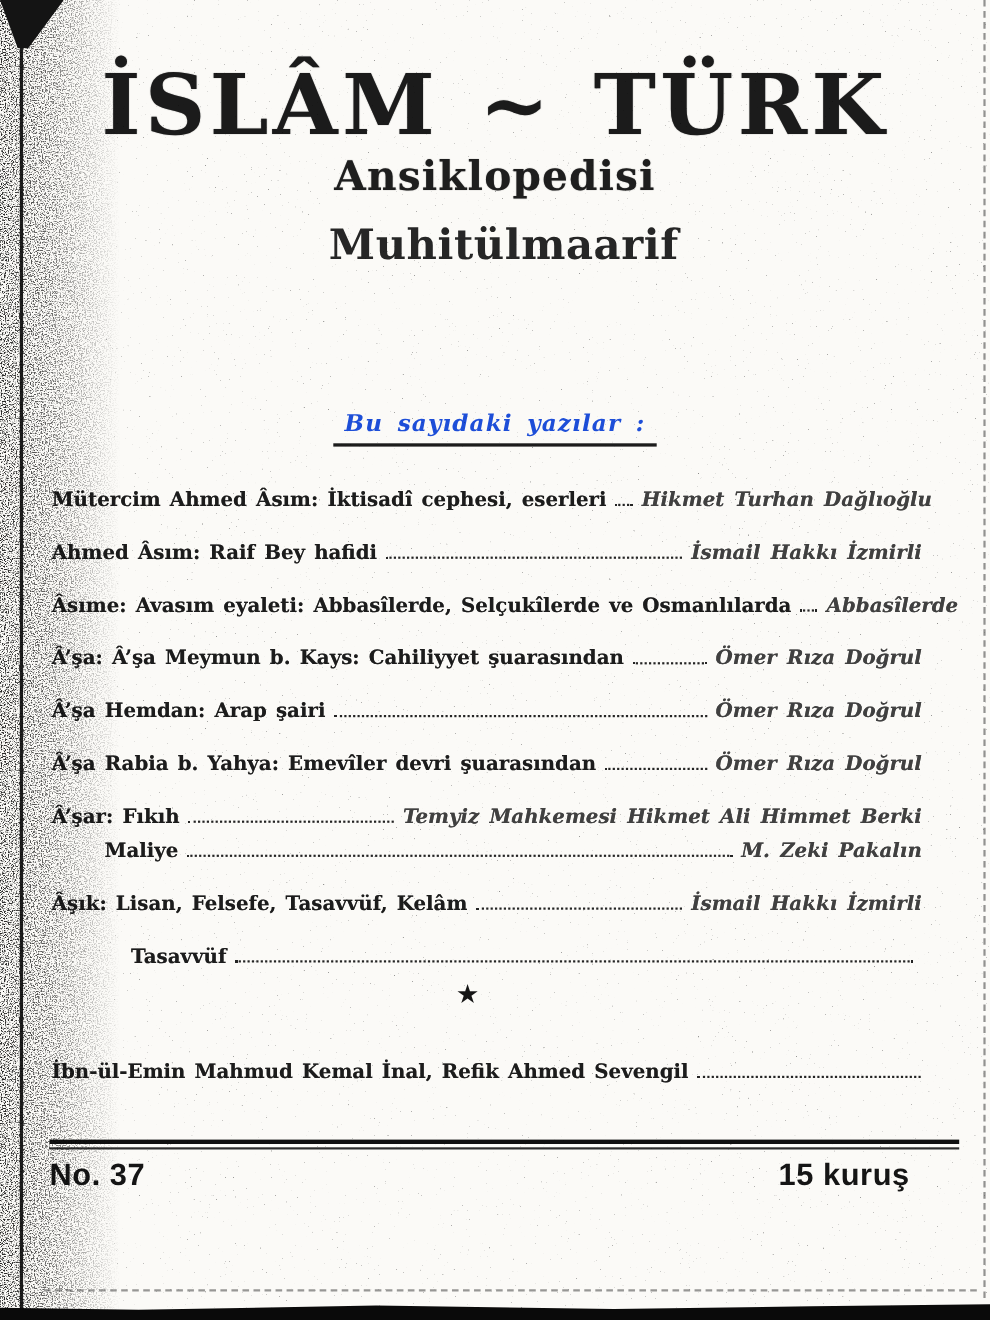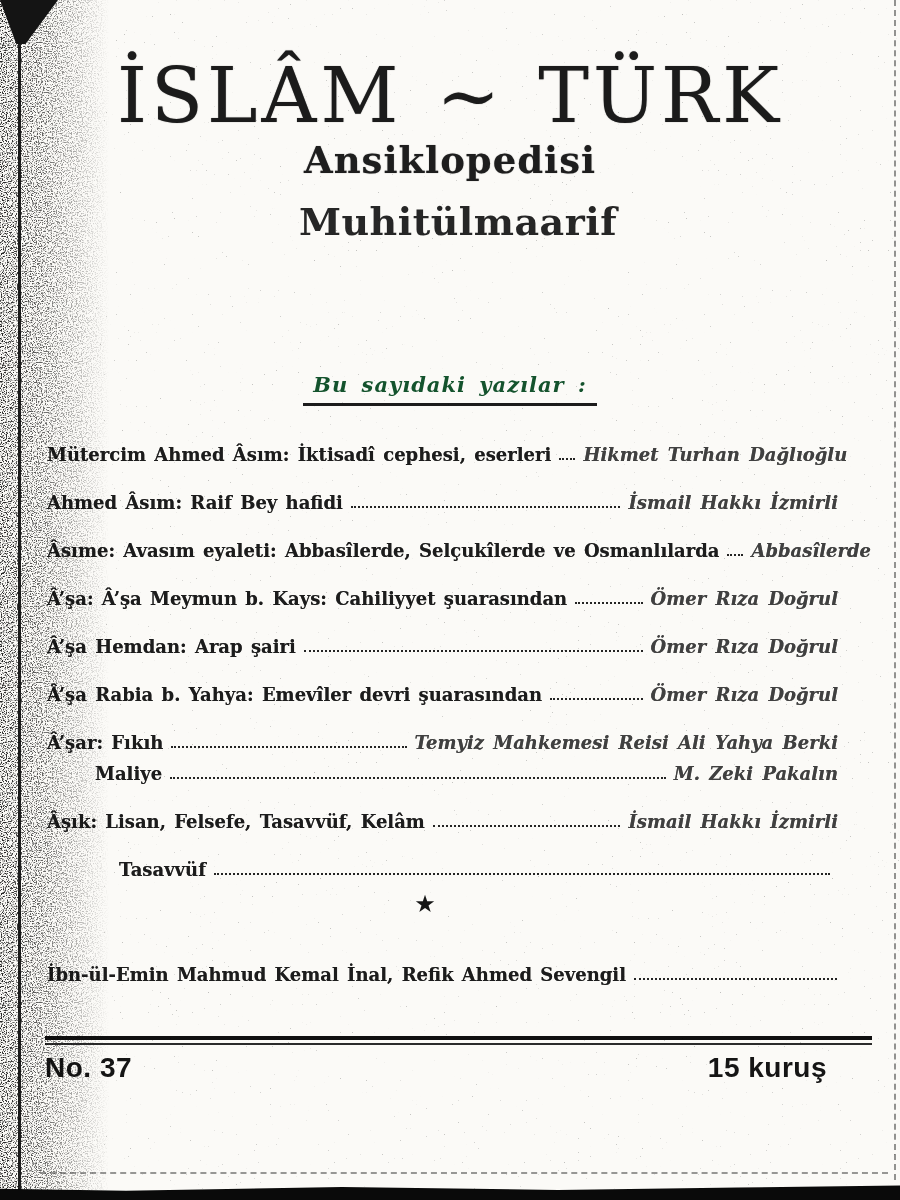--- a/index.html
+++ b/index.html
@@ -8,39 +8,39 @@
     width:900px;height:1200px;
     background:#fbfaf7;
     overflow:hidden;
     font-family:"DejaVu Serif","Liberation Serif",serif;
     color:#1d1d1d;
   }
 
   
   .masthead{position:absolute;top:56px;left:0;width:100%;text-align:center;}
   .masthead h1{
-    margin:0;font-size:76px;line-height:1.05;font-weight:normal;
+    margin:0;font-size:76px;line-height:1.05;font-weight:bold;
     letter-spacing:4px;word-spacing:6px;color:#1b1b1b;
     text-shadow:0 0 1px rgba(20,20,20,.55);
   }
   .masthead h2{
     margin:6px 0 0 0;font-size:37px;line-height:1.0;font-weight:bold;
     letter-spacing:1px;color:#1e1e1e;text-shadow:0 0 1px rgba(20,20,20,.5);
   }
   .masthead h3{
     margin:24px 0 0 0;font-size:38px;line-height:1.0;font-weight:bold;
     letter-spacing:.5px;color:#262626;padding-left:16px;
   }
 
   
   .contents-heading-wrap{position:absolute;top:372px;left:0;width:100%;text-align:center;}
   .contents-heading{
     display:inline-block;font-size:21px;font-style:italic;font-weight:bold;
     letter-spacing:1px;word-spacing:5px;
-    border-bottom:3px solid #1c1c1c;padding:0 10px 6px 10px;color:#14532d;
+    border-bottom:3px solid #1c1c1c;padding:0 10px 6px 10px;color:#1d4ed8;
   }
 
   
   .toc{position:absolute;top:444px;left:47px;right:62px;}
   .toc-row{display:flex;align-items:baseline;margin-top:27px;font-size:18px;}
   .toc-row:first-child{margin-top:0;}
   .toc-row.tight{margin-top:10px;}
   .toc-row.indent-1{padding-left:48px;}
   .toc-row.indent-2{padding-left:72px;justify-content:flex-end;}
   .toc-title{
@@ -142,21 +142,21 @@
 
     <div class="toc-row">
       <span class="toc-title">Â’şa Rabia b. Yahya: Emevîler devri şuarasından</span>
       <span class="leader"></span>
       <span class="toc-author">Ömer Rıza Doğrul</span>
     </div>
 
     <div class="toc-row">
       <span class="toc-title">Â’şar: Fıkıh</span>
       <span class="leader"></span>
-      <span class="toc-author">Temyiz Mahkemesi Reisi Ali Yahya Berki</span>
+      <span class="toc-author">Temyiz Mahkemesi Hikmet Ali Himmet Berki</span>
     </div>
 
     <div class="toc-row indent-1 tight">
       <span class="toc-title">Maliye</span>
       <span class="leader"></span>
       <span class="toc-author">M. Zeki Pakalın</span>
     </div>
 
     <div class="toc-row">
       <span class="toc-title">Âşık: Lisan, Felsefe, Tasavvüf, Kelâm</span>

